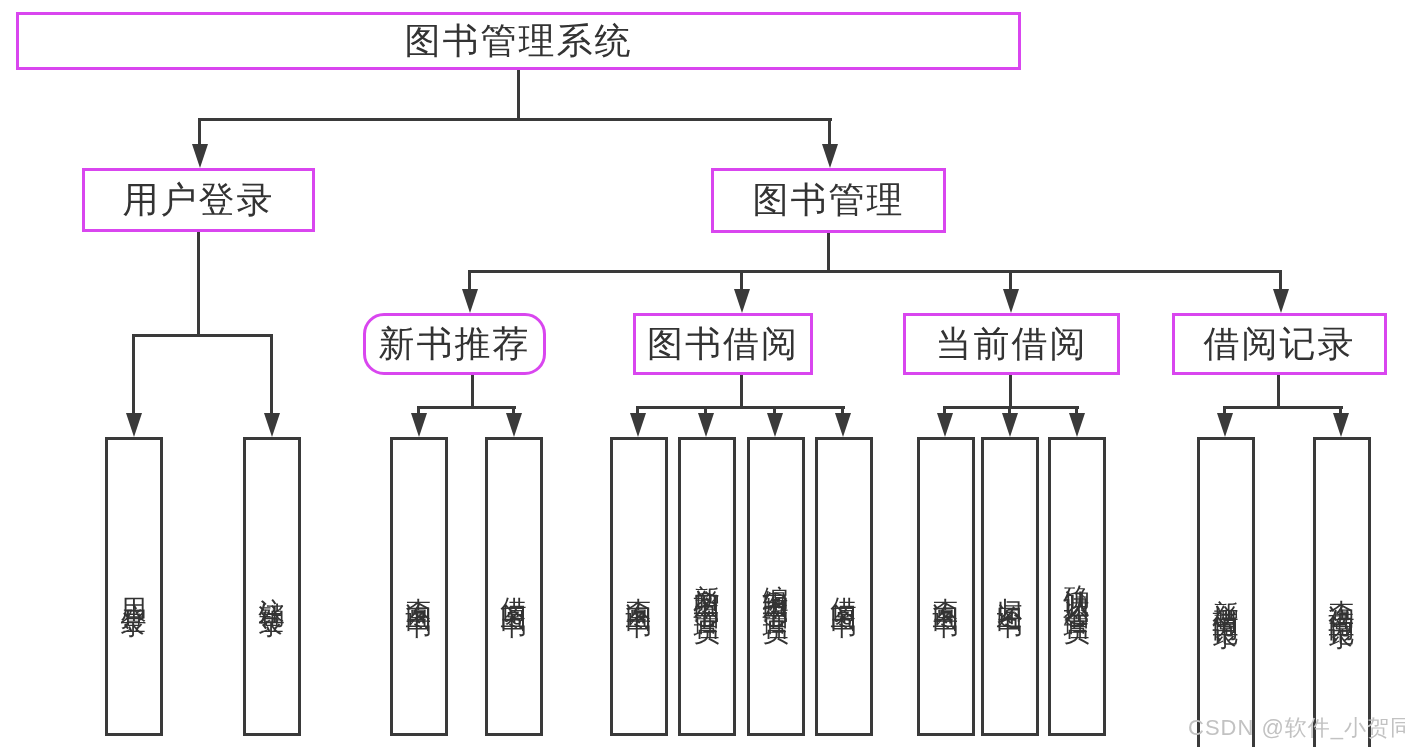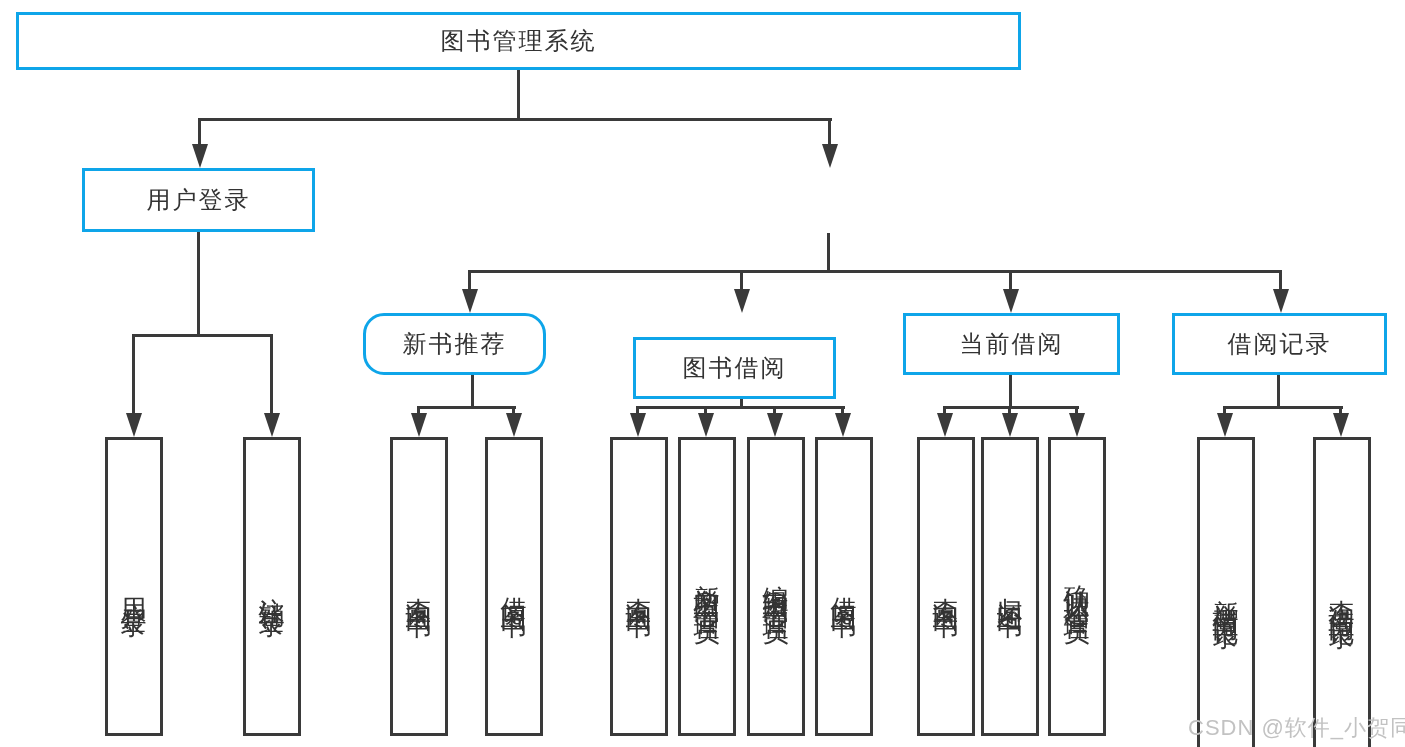--- a/index.html
+++ b/index.html
@@ -4,22 +4,22 @@
 <title>图书管理系统</title>
 <style>
   html,body{margin:0;padding:0;background:#ffffff;}
   .stage{
     position:relative;width:1405px;height:747px;overflow:hidden;
     background:#ffffff;font-family:"Liberation Sans",sans-serif;color:#333333;
   }
   
   .box{
     position:absolute;box-sizing:border-box;background:#ffffff;
-    border:3px solid #0ea5e9;display:flex;align-items:center;justify-content:center;
-    font-size:24px;letter-spacing:2px;color:#333333;z-index:2;
+    border:3px solid #d946ef;display:flex;align-items:center;justify-content:center;
+    font-size:36px;letter-spacing:2px;color:#333333;z-index:2;
   }
   
   .vbox{
     position:absolute;box-sizing:border-box;background:#ffffff;width:58px;
     border:3px solid #3a3a3a;display:flex;align-items:center;justify-content:center;
     z-index:2;
   }
   .vt{
     writing-mode:vertical-lr;text-orientation:mixed;
     font-size:26px;letter-spacing:5px;line-height:1;color:#333333;white-space:nowrap;
@@ -45,26 +45,29 @@
 <div class="stage">
 
   <div class="box" style="left:16px;top:12px;width:1005px;height:58px;">
     <span>图书管理系统</span>
   </div>
 
   <div class="box" style="left:82px;top:168px;width:233px;height:64px;">
     <span>用户登录</span>
   </div>
 
+  <div class="box" style="left:711px;top:168px;width:235px;height:65px;">
+    <span>图书管理</span>
+  </div>
 
   <div class="box" style="left:363px;top:313px;width:183px;height:62px;border-radius:21px;">
     <span>新书推荐</span>
   </div>
 
-  <div class="box" style="left:633px;top:313px;width:203px;height:62px;margin-top:24px;">
+  <div class="box" style="left:633px;top:313px;width:180px;height:62px;">
     <span>图书借阅</span>
   </div>
 
   <div class="box" style="left:1172px;top:313px;width:215px;height:62px;">
     <span>借阅记录</span>
   </div>
 
   <div class="box" style="left:903px;top:313px;width:217px;height:62px;">
     <span>当前借阅</span>
   </div>

